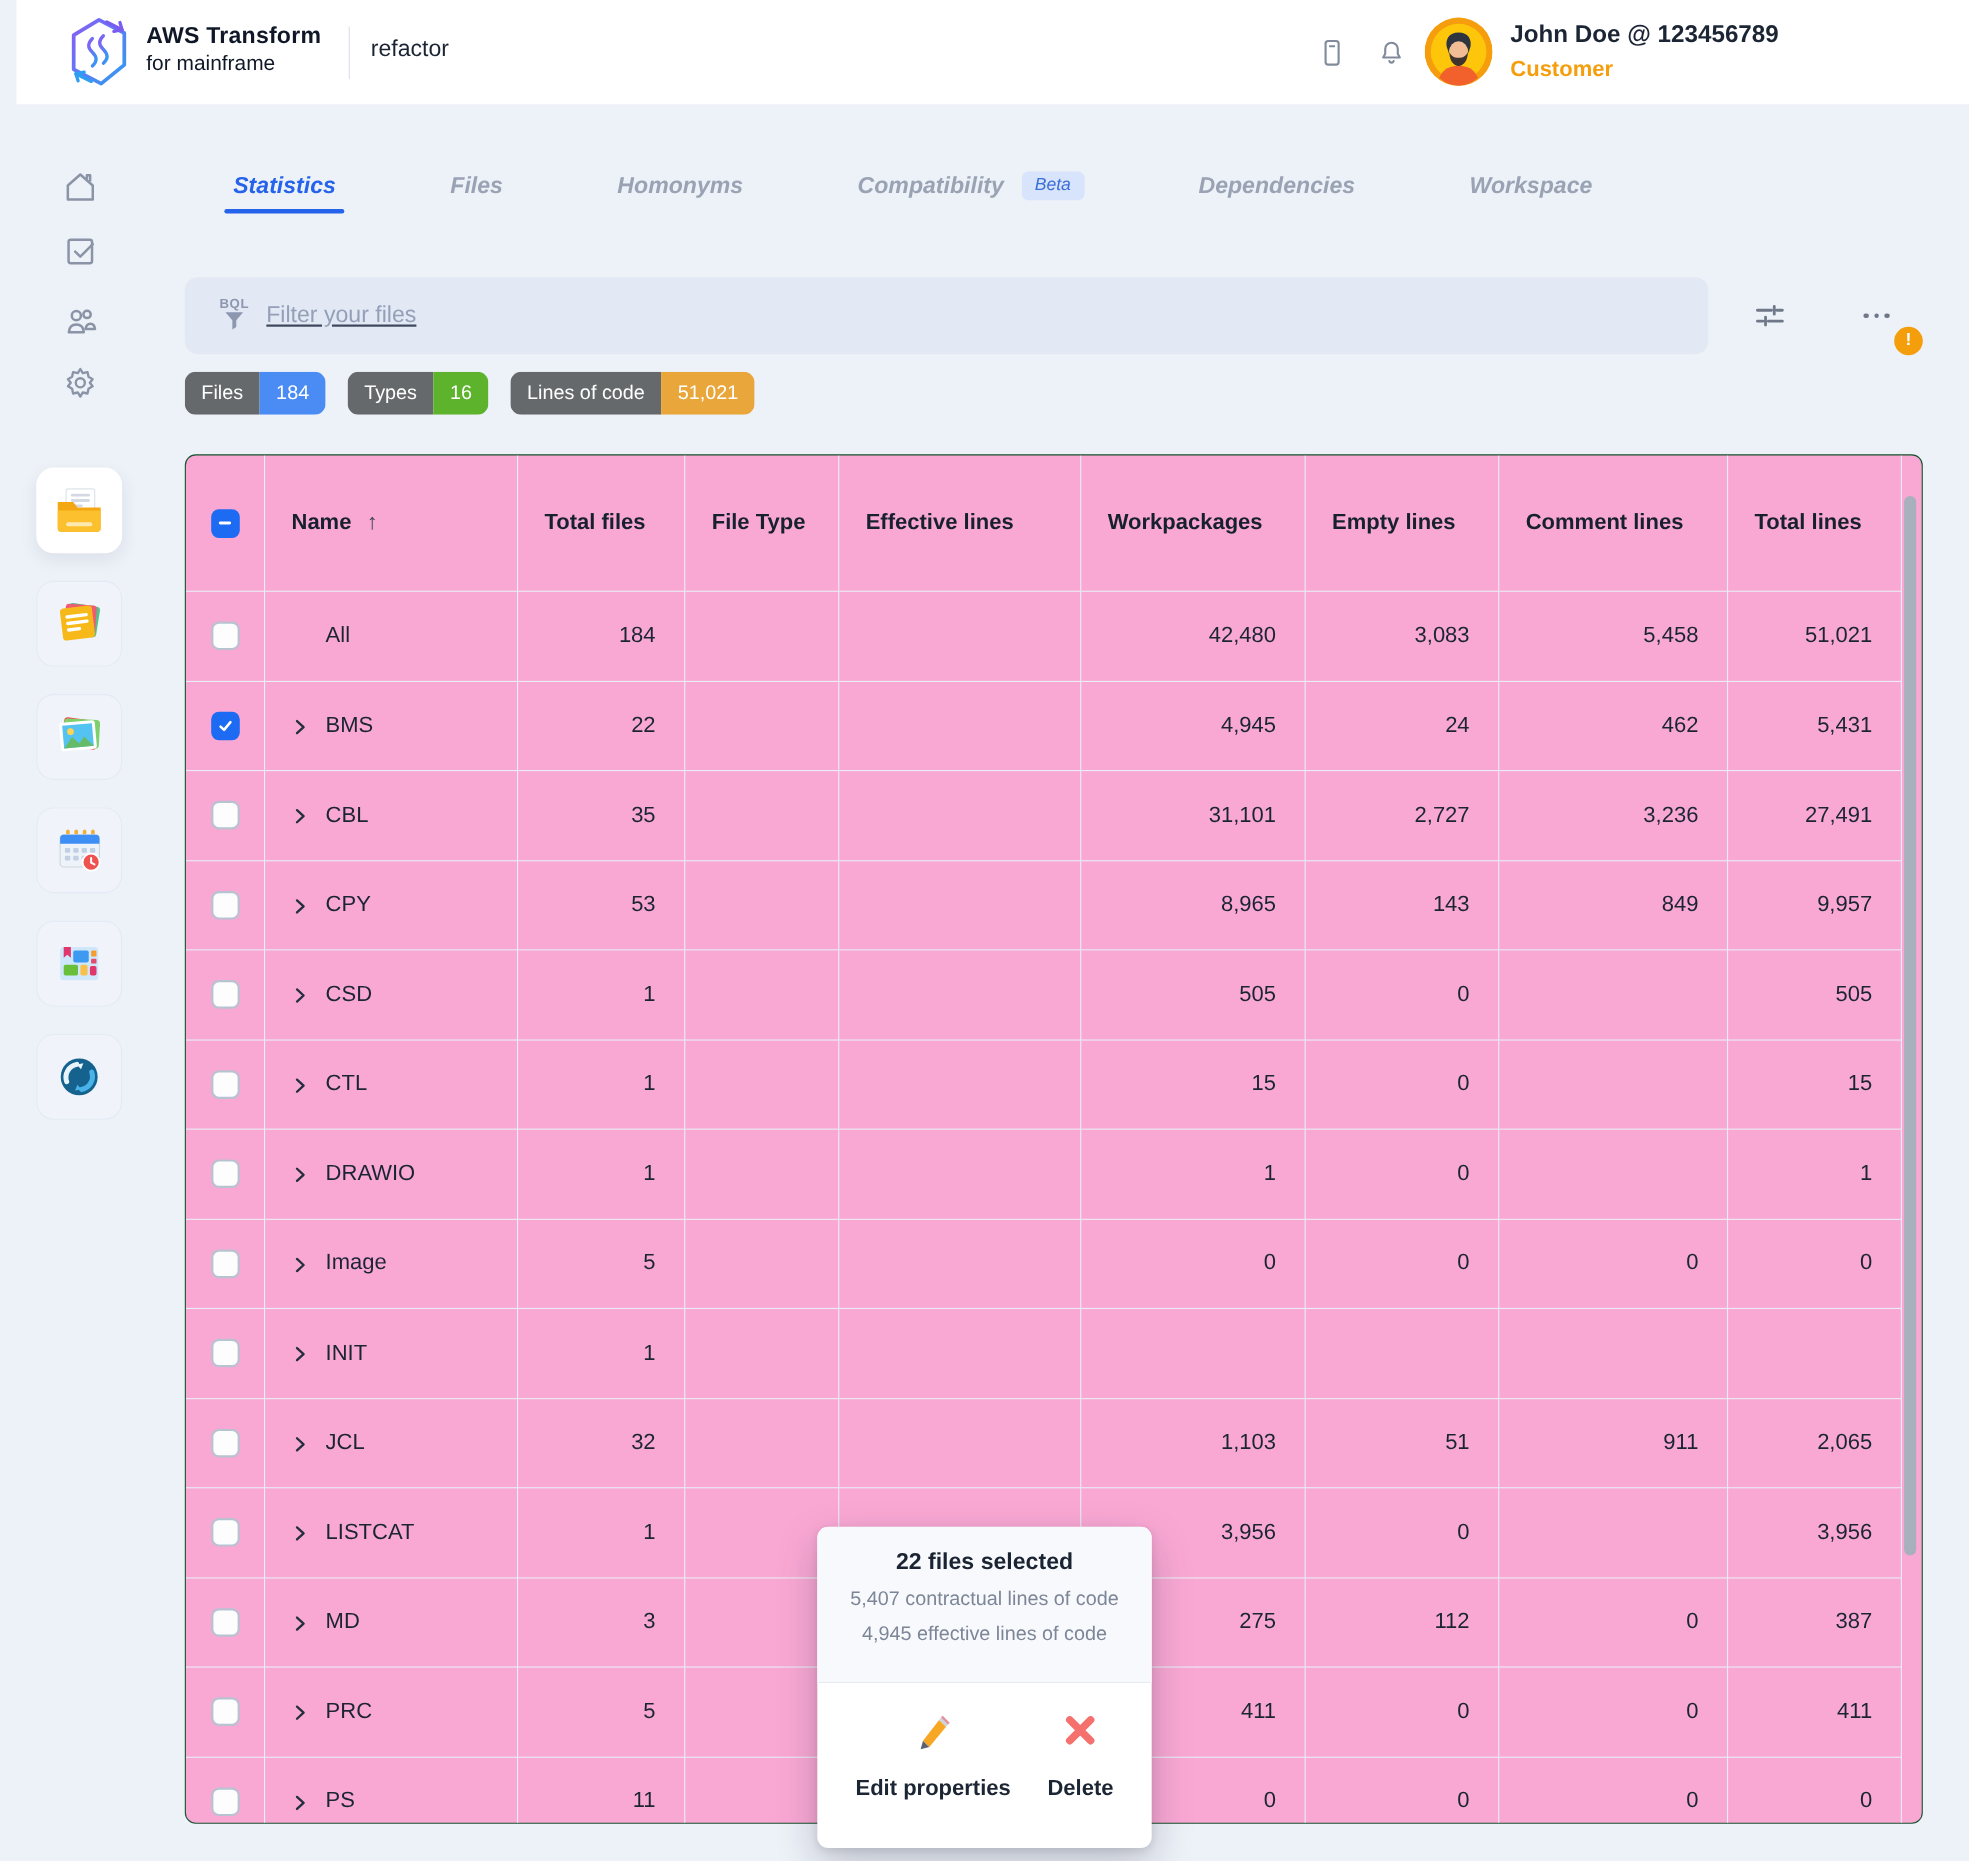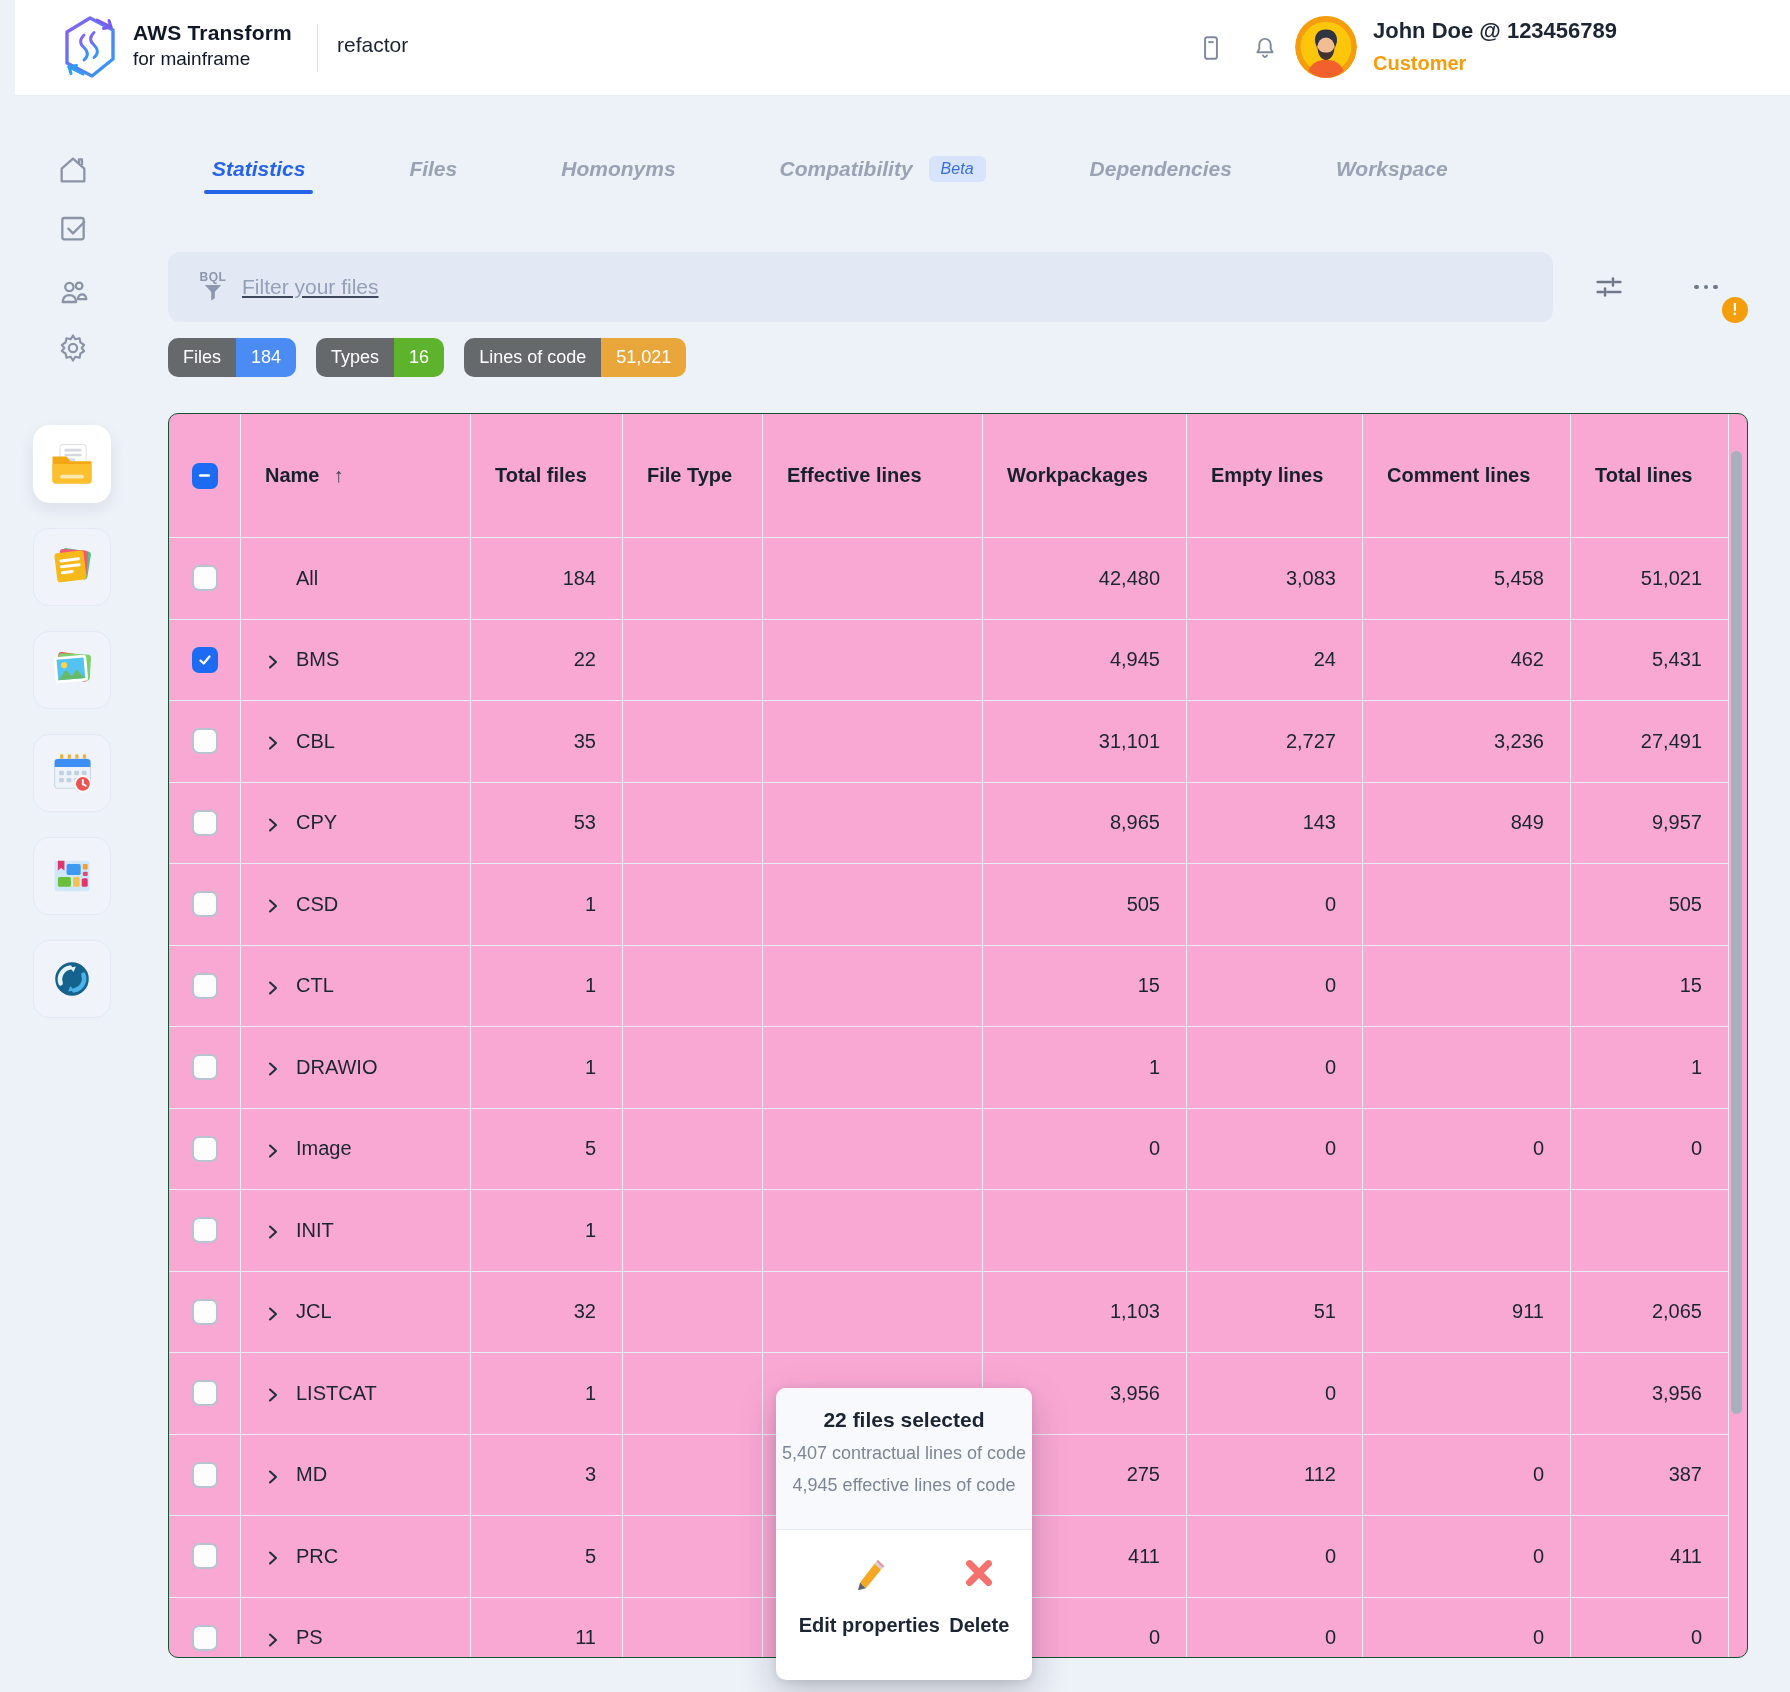--- a/index.html
+++ b/index.html
@@ -79,21 +79,21 @@
   .chev { width:16px; height:16px; flex:0 0 16px; cursor:pointer; }
   .chev.hidden-chev { visibility:hidden; cursor:default; }
   .sort-arrow { margin-left:14px; font-size:20px; color:#3a4454; font-weight:normal; }
   .cb { width:26px; height:26px; border-radius:7px; cursor:pointer; display:flex; align-items:center; justify-content:center; }
   .cb.off { background:#fdfdfe; border:2px solid #b9c2d0; }
   .cb.on, .cb.ind { background:#1d6bf3; }
   .scroll-thumb { position:absolute; right:5px; top:37px; width:11px; height:963px; border-radius:6px;
     background:#a8b0bd; cursor:pointer; }
 
   
-  .popup { position:absolute; left:776px; top:1388px; width:256px; height:292px; background:#ffffff; border-radius:10px;
+  .popup { position:absolute; left:743px; top:1388px; width:304px; height:292px; background:#ffffff; border-radius:10px;
     box-shadow:0 14px 38px rgba(16,24,40,.22), 0 2px 8px rgba(16,24,40,.10); z-index:10; overflow:hidden; }
   .popup-head { background:#f8f9fc; height:142px; border-bottom:1px solid #e8ebf1; text-align:center; padding-top:20px; }
   .popup-title { font-size:21px; font-weight:bold; color:#1a2433; }
   .popup-sub { font-size:18px; color:#7c8697; margin-top:11px; }
   .popup-actions { display:flex; justify-content:space-around; align-items:center; padding:22px 18px 0 18px; }
   .popup-action { display:flex; flex-direction:column; align-items:center; gap:16px; cursor:pointer; }
   .popup-action-label { font-size:20px; color:#1b2534; font-weight:bold; }
 </style>
 </head>
 <body>

